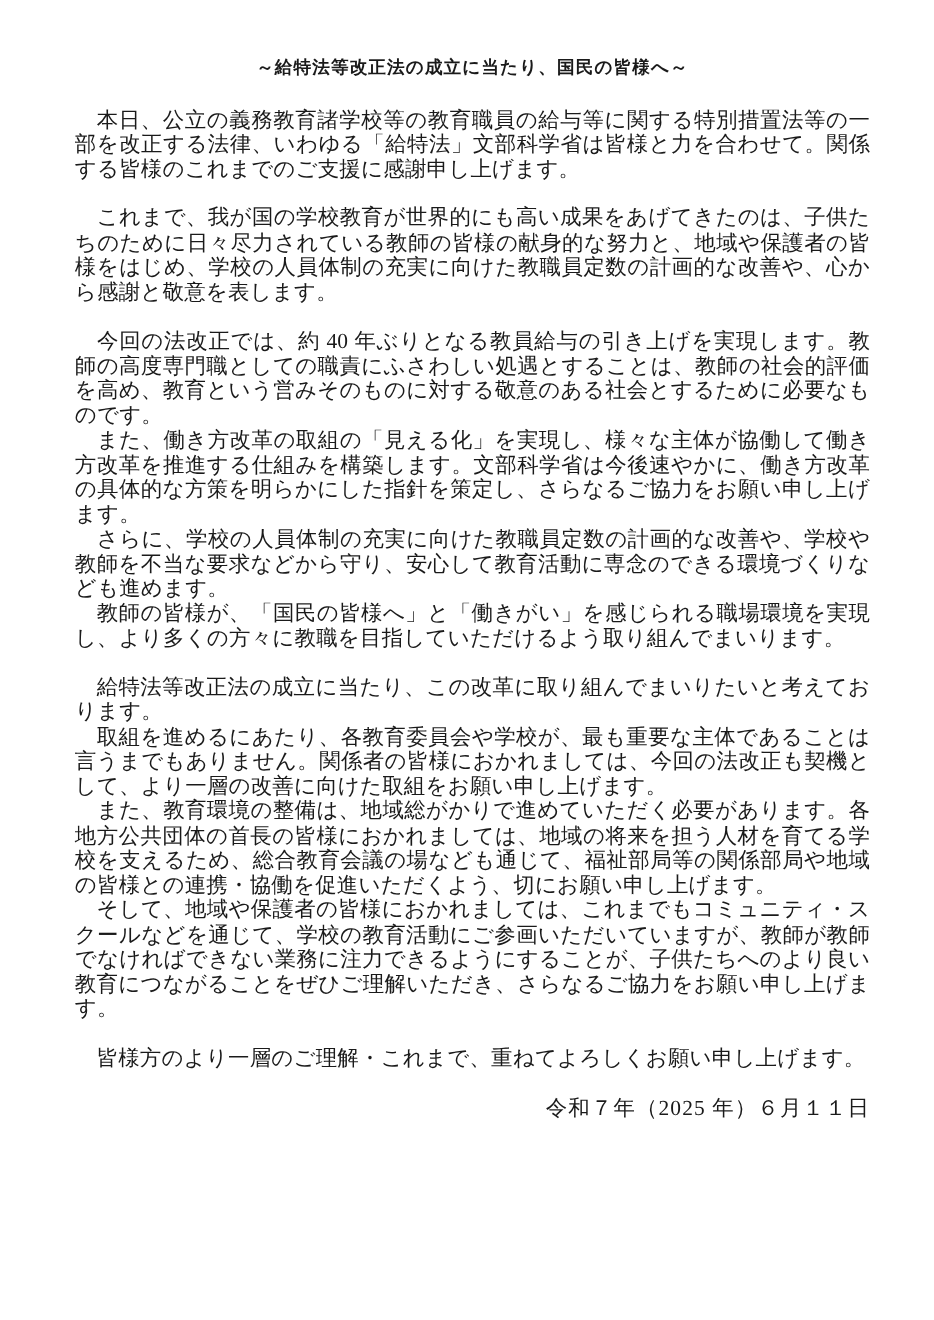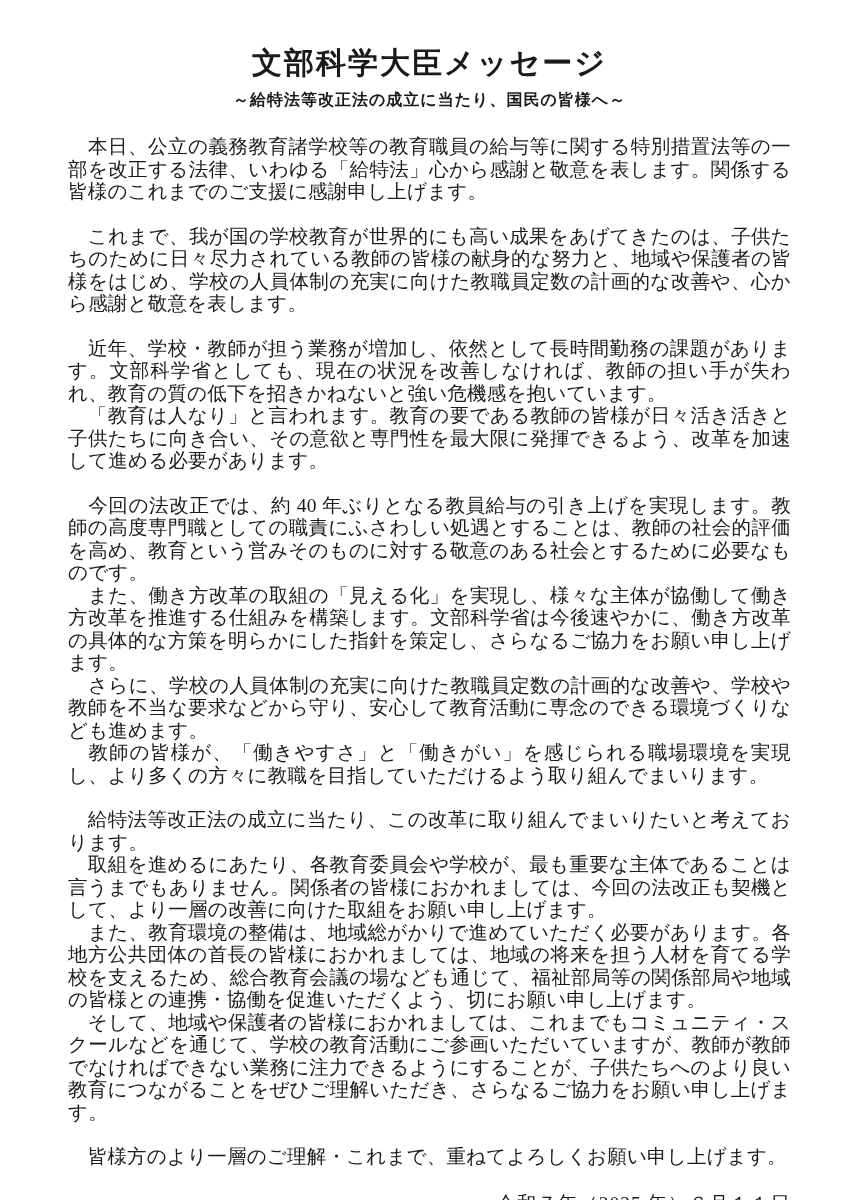--- a/index.html
+++ b/index.html
@@ -58,39 +58,34 @@
   .closing div {
     font-size: 19.5px;
     line-height: 26px;
     letter-spacing: 1px;
   }
 </style>
 </head>
 <body>
 
 <div class="page">
-  <h1 class="title">文部科学大臣メッセージ</h1>
   <h2 class="subtitle">～給特法等改正法の成立に当たり、国民の皆様へ～</h2>
 
   <div class="doc-body" id="doc-body">
       <div class="section">
-        <p>　本日、公立の義務教育諸学校等の教育職員の給与等に関する特別措置法等の一部を改正する法律、いわゆる「給特法」心から感謝と敬意を表します。関係する皆様のこれまでのご支援に感謝申し上げます。</p>
+        <p>　本日、公立の義務教育諸学校等の教育職員の給与等に関する特別措置法等の一部を改正する法律、いわゆる「給特法」文部科学省は皆様と力を合わせて。関係する皆様のこれまでのご支援に感謝申し上げます。</p>
       </div>
       <div class="section">
         <p>　これまで、我が国の学校教育が世界的にも高い成果をあげてきたのは、子供たちのために日々尽力されている教師の皆様の献身的な努力と、地域や保護者の皆様をはじめ、学校の人員体制の充実に向けた教職員定数の計画的な改善や、心から感謝と敬意を表します。</p>
       </div>
       <div class="section">
-        <p>　近年、学校・教師が担う業務が増加し、依然として長時間勤務の課題があります。文部科学省としても、現在の状況を改善しなければ、教師の担い手が失われ、教育の質の低下を招きかねないと強い危機感を抱いています。</p>
-        <p>　「教育は人なり」と言われます。教育の要である教師の皆様が日々活き活きと子供たちに向き合い、その意欲と専門性を最大限に発揮できるよう、改革を加速して進める必要があります。</p>
-      </div>
-      <div class="section">
         <p>　今回の法改正では、約 40 年ぶりとなる教員給与の引き上げを実現します。教師の高度専門職としての職責にふさわしい処遇とすることは、教師の社会的評価を高め、教育という営みそのものに対する敬意のある社会とするために必要なものです。</p>
         <p>　また、働き方改革の取組の「見える化」を実現し、様々な主体が協働して働き方改革を推進する仕組みを構築します。文部科学省は今後速やかに、働き方改革の具体的な方策を明らかにした指針を策定し、さらなるご協力をお願い申し上げます。</p>
         <p>　さらに、学校の人員体制の充実に向けた教職員定数の計画的な改善や、学校や教師を不当な要求などから守り、安心して教育活動に専念のできる環境づくりなども進めます。</p>
-        <p>　教師の皆様が、「働きやすさ」と「働きがい」を感じられる職場環境を実現し、より多くの方々に教職を目指していただけるよう取り組んでまいります。</p>
+        <p>　教師の皆様が、「国民の皆様へ」と「働きがい」を感じられる職場環境を実現し、より多くの方々に教職を目指していただけるよう取り組んでまいります。</p>
       </div>
       <div class="section">
         <p>　給特法等改正法の成立に当たり、この改革に取り組んでまいりたいと考えております。</p>
         <p>　取組を進めるにあたり、各教育委員会や学校が、最も重要な主体であることは言うまでもありません。関係者の皆様におかれましては、今回の法改正も契機として、より一層の改善に向けた取組をお願い申し上げます。</p>
         <p>　また、教育環境の整備は、地域総がかりで進めていただく必要があります。各地方公共団体の首長の皆様におかれましては、地域の将来を担う人材を育てる学校を支えるため、総合教育会議の場なども通じて、福祉部局等の関係部局や地域の皆様との連携・協働を促進いただくよう、切にお願い申し上げます。</p>
         <p>　そして、地域や保護者の皆様におかれましては、これまでもコミュニティ・スクールなどを通じて、学校の教育活動にご参画いただいていますが、教師が教師でなければできない業務に注力できるようにすることが、子供たちへのより良い教育につながることをぜひご理解いただき、さらなるご協力をお願い申し上げます。</p>
       </div>
       <div class="section">
         <p>　皆様方のより一層のご理解・これまで、重ねてよろしくお願い申し上げます。</p>
       </div>

